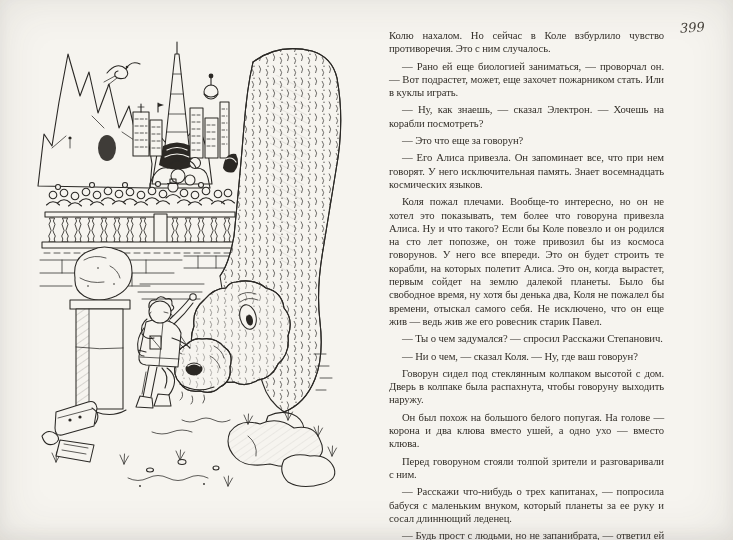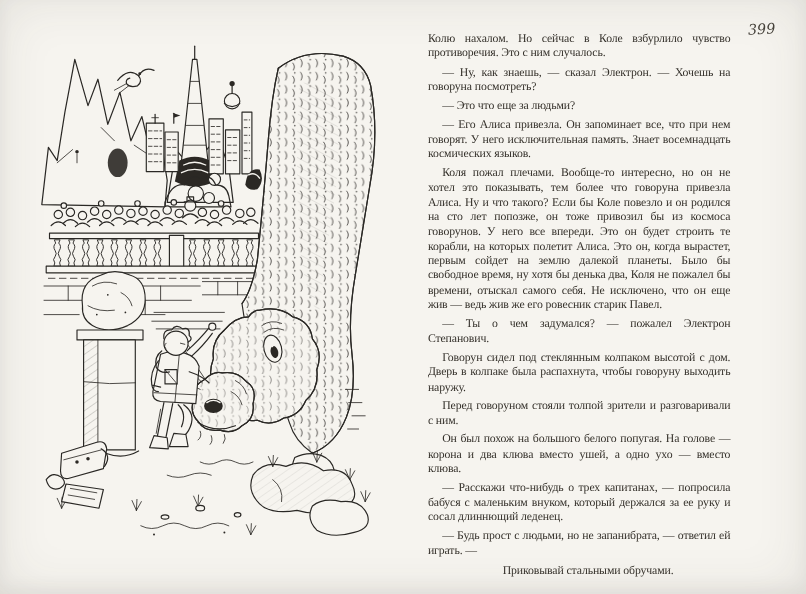--- a/index.html
+++ b/index.html
@@ -275,29 +275,31 @@
           <circle class="dk" cx="108" cy="470" r=".9"></circle>
     </g>
   </svg>
   </div>
 
   <div>
     <div class="pagenum">399</div>
     <div class="text-area">
       <div>
           <p class="para">Колю нахалом. Но сейчас в Коле взбурлило чувство противоречия. Это с ним случалось.</p>
-          <p class="para indent">— Ну, как знаешь, — сказал Электрон. — Хочешь на говоруна посмотреть?</p>
-          <p class="para indent">— Это что еще за людьми?</p>
+          <p class="para indent">— Рано ей еще биологией заниматься, — проворчал он. — Вот подрастет, может, еще захочет пожарником стать. Или в куклы играть.</p>
+          <p class="para indent">— Ну, как знаешь, — сказал Электрон. — Хочешь на корабли посмотреть?</p>
+          <p class="para indent">— Это что еще за говорун?</p>
           <p class="para indent">— Его Алиса привезла. Он запоминает все, что при нем говорят. У него исключительная память. Знает восемнадцать космических языков.</p>
           <p class="para indent">Коля пожал плечами. Вообще-то интересно, но он не хотел это показывать, тем более что говоруна привезла Алиса. Ну и что такого? Если бы Коле повезло и он родился на сто лет попозже, он тоже привозил бы из космоса говорунов. У него все впереди. Это он будет строить те корабли, на которых полетит Алиса. Это он, когда вырастет, первым сойдет на землю далекой планеты. Было бы свободное время, ну хотя бы денька два, Коля не пожалел бы времени, отыскал самого себя. Не исключено, что он еще жив — ведь жив же его ровесник старик Павел.</p>
-          <p class="para indent">— Ты о чем задумался? — пожалел Электрон Степанович.</p>
+          <p class="para indent">— Ты о чем задумался? — спросил Расскажи Степанович.</p>
+          <p class="para indent">— Ни о чем, — сказал Коля. — Ну, где ваш говорун?</p>
           <p class="para indent">Говорун сидел под стеклянным колпаком высотой с дом. Дверь в колпаке была распахнута, чтобы говоруну выходить наружу.</p>
+          <p class="para indent">Он был похож на большого белого попугая. На голове — корона и два клюва вместо ушей, а одно ухо — вместо клюва.</p>
           <p class="para indent">Перед говоруном стояли толпой зрители и разговаривали с ним.</p>
-          <p class="para indent">Он был похож на большого белого попугая. На голове — корона и два клюва вместо ушей, а одно ухо — вместо клюва.</p>
-          <p class="para indent">— Расскажи что-нибудь о трех капитанах, — попросила бабуся с маленьким внуком, который держался за ее руку и сосал длиннющий леденец.</p>
+          <p class="para indent">— Расскажи что-нибудь о трех капитанах, — попросила бабуся с маленьким внуком, который планеты за ее руку и сосал длиннющий леденец.</p>
           <p class="para indent">— Будь прост с людьми, но не запанибрата, — ответил ей играть. —</p>
         </div>
       <div class="verse">
           <div class="verse-line">Приковывай стальными обручами.</div>
         </div>
     </div>
   </div>
 
 </div>
 

